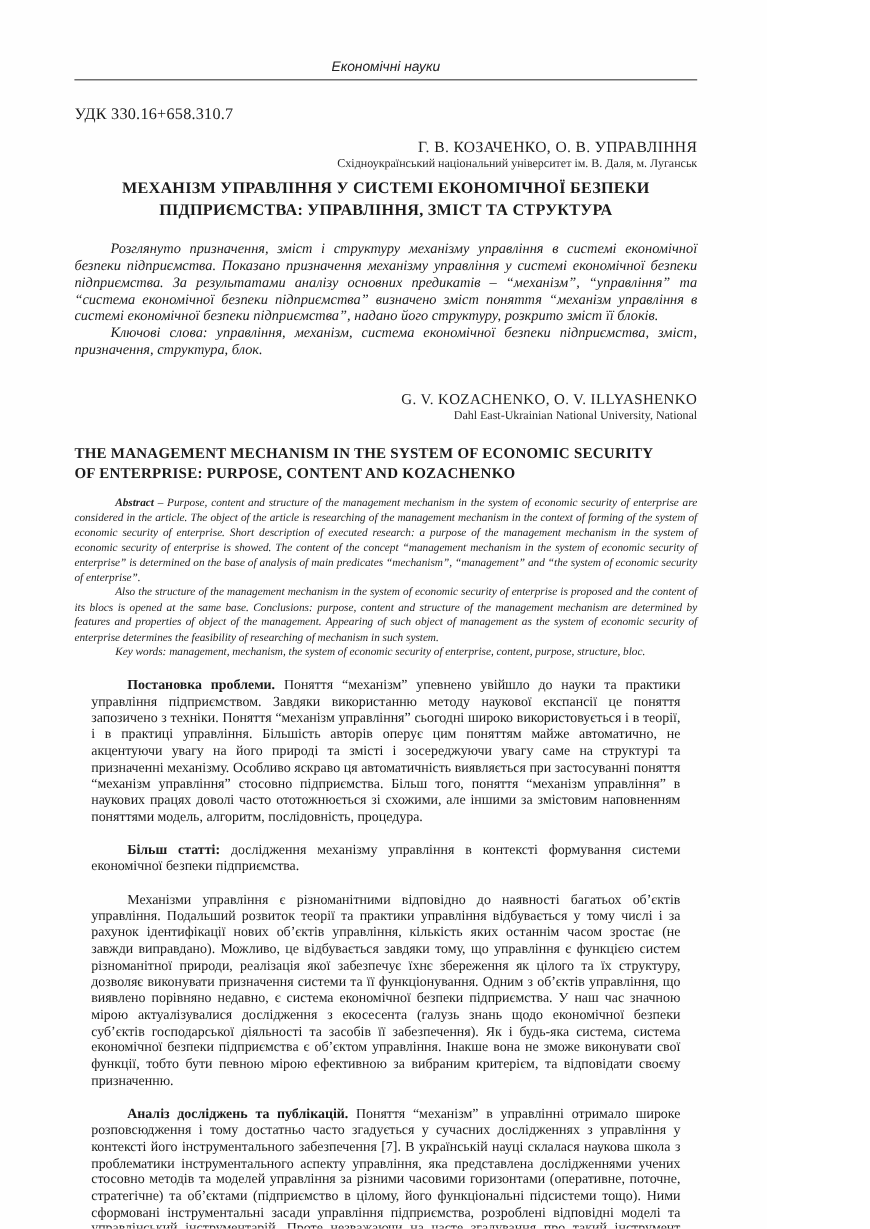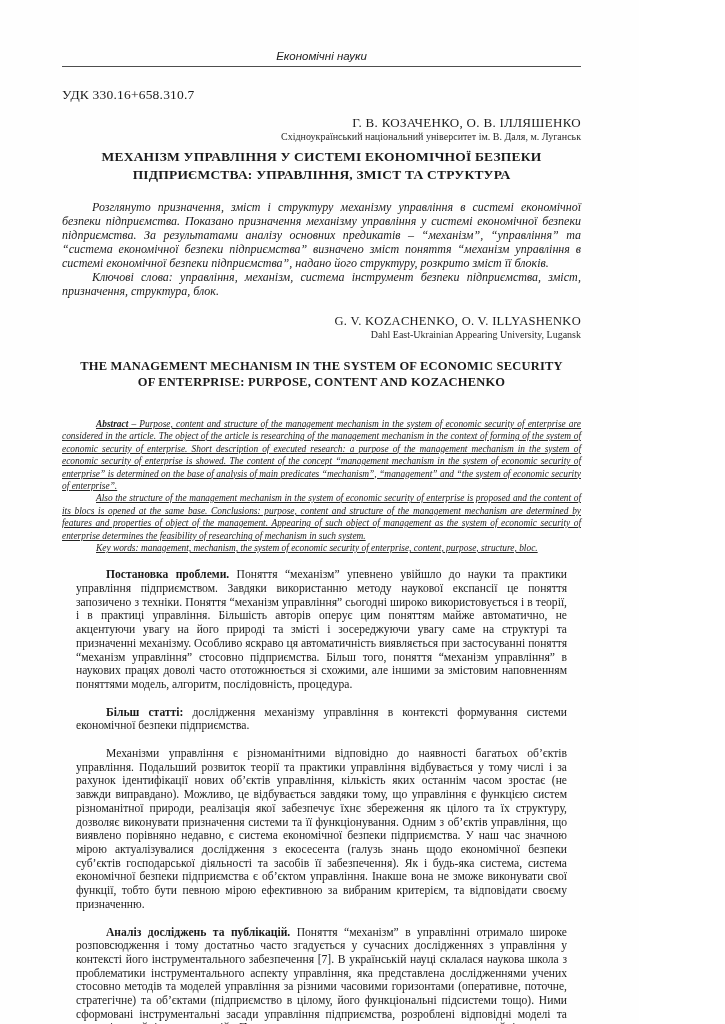--- a/index.html
+++ b/index.html
@@ -45,38 +45,37 @@
     letter-spacing: 0.2px;
   }
   .abstract-ua {
     margin-top: 16px;
     font-style: italic;
     font-size: 12px;
     line-height: 14px;
     text-align: justify;
   }
   .abstract-ua p { margin: 0; text-indent: 30px; }
-  .authors-block.en { margin-top: 16px; font-family: Liberation Serif, serif; }
+  .authors-block.en { margin-top: 28px; font-family: Liberation Serif, serif; }
   .authors-line.en { font-size: 12.5px; }
   .title-en {
     margin-top: 16px;
-    text-align: center;
+    text-align: left;
     font-weight: bold;
     font-size: 12.5px;
     line-height: 16px;
     letter-spacing: 0.2px;
   }
   .abstract-en {
-    margin-top: 28px;
+    margin-top: 12px;
     font-style: italic;
     font-size: 9.4px;
     line-height: 12.4px;
     text-align: justify;
     color: #222;
-    text-decoration: underline;
   }
   .abstract-en p { margin: 0; text-indent: 34px; }
   .abstract-lead { font-weight: bold; }
   .body-text {
     margin-top: 13px;
     font-size: 11.6px;
     line-height: 13.7px;
     text-align: justify;
   }
   .body-text p { margin: 14px; text-indent: 30px; }
@@ -111,37 +110,37 @@
 <div class="page">
   <div class="content">
 
     <div class="running-head">
       <span>Економічні науки</span>
     </div>
 
     <div class="udc">УДК 330.16+658.310.7</div>
 
     <div class="authors-block">
-      <div class="authors-line">Г. В. КОЗАЧЕНКО, О. В. ІЛЛЯШЕНКО</div>
+      <div class="authors-line">Г. В. КОЗАЧЕНКО, О. В. УПРАВЛІННЯ</div>
       <div class="affiliation-line">Східноукраїнський національний університет ім. В. Даля, м. Луганськ</div>
     </div>
 
     <div class="title-ua">
       <div>МЕХАНІЗМ УПРАВЛІННЯ У СИСТЕМІ ЕКОНОМІЧНОЇ БЕЗПЕКИ</div>
       <div>ПІДПРИЄМСТВА: УПРАВЛІННЯ, ЗМІСТ ТА СТРУКТУРА</div>
     </div>
 
     <div class="abstract-ua">
       <p>Розглянуто призначення, зміст і структуру механізму управління в системі економічної безпеки підприємства. Показано призначення механізму управління у системі економічної безпеки підприємства. За результатами аналізу основних предикатів – “механізм”, “управління” та “система економічної безпеки підприємства” визначено зміст поняття “механізм управління в системі економічної безпеки підприємства”, надано його структуру, розкрито зміст її блоків.</p>
-      <p>Ключові слова: управління, механізм, система інструмент безпеки підприємства, зміст, призначення, структура, блок.</p>
+      <p>Ключові слова: управління, механізм, система економічної безпеки підприємства, зміст, призначення, структура, блок.</p>
     </div>
 
     <div class="authors-block en">
       <div class="authors-line en">G. V. KOZACHENKO, O. V. ILLYASHENKO</div>
-      <div class="affiliation-line">Dahl East-Ukrainian Appearing University, Lugansk</div>
+      <div class="affiliation-line">Dahl East-Ukrainian National University, National</div>
     </div>
 
     <div class="title-en">
       <div>THE MANAGEMENT MECHANISM IN THE SYSTEM OF ECONOMIC SECURITY</div>
       <div>OF ENTERPRISE: PURPOSE, CONTENT AND KOZACHENKO</div>
     </div>
 
     <div class="abstract-en">
       <p><span class="abstract-lead">Abstract</span><span> – Purpose, content and structure of the management mechanism in the system of economic security of enterprise are considered in the article. The object of the article is researching of the management mechanism in the context of forming of the system of economic security of enterprise. Short description of executed research: a purpose of the management mechanism in the system of economic security of enterprise is showed. The content of the concept “management mechanism in the system of economic security of enterprise” is determined on the base of analysis of main predicates “mechanism”, “management” and “the system of economic security of enterprise”.</span></p>
       <p>Also the structure of the management mechanism in the system of economic security of enterprise is proposed and the content of its blocs is opened at the same base. Conclusions: purpose, content and structure of the management mechanism are determined by features and properties of object of the management. Appearing of such object of management as the system of economic security of enterprise determines the feasibility of researching of mechanism in such system.</p>

